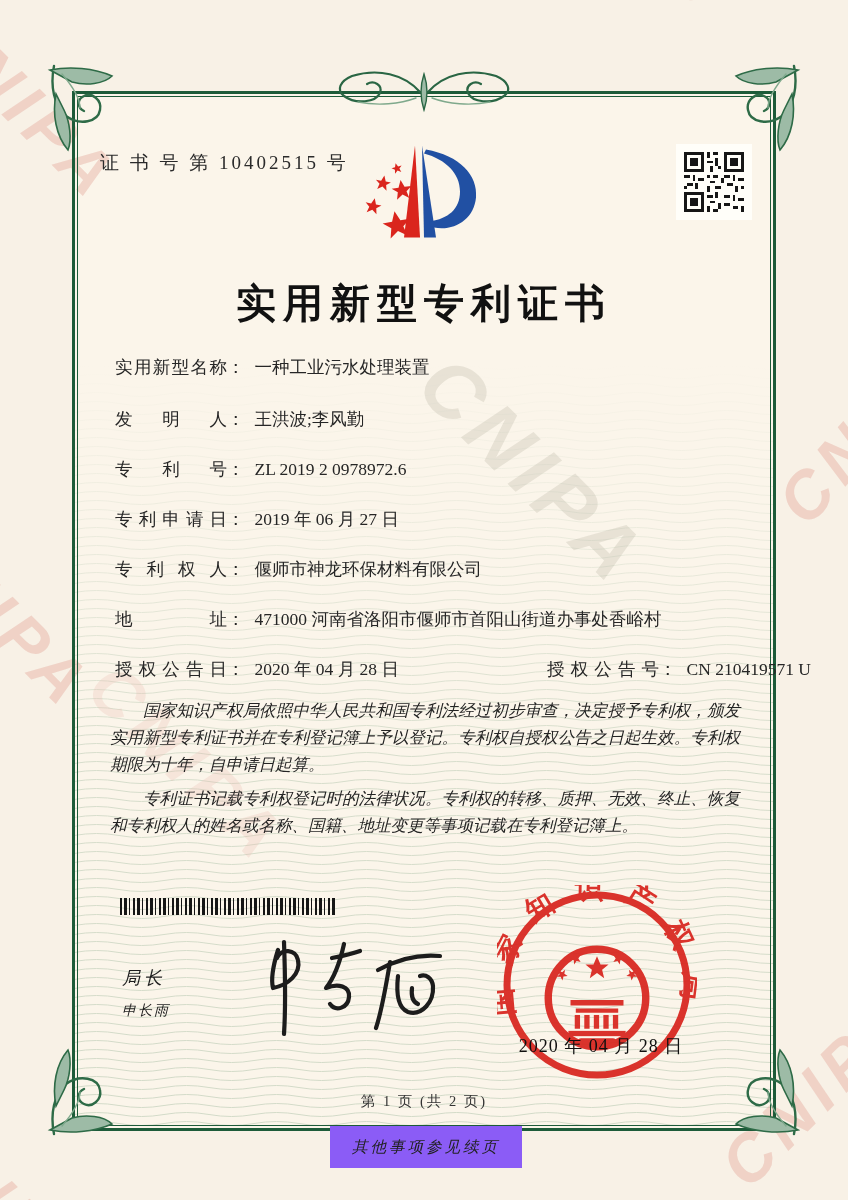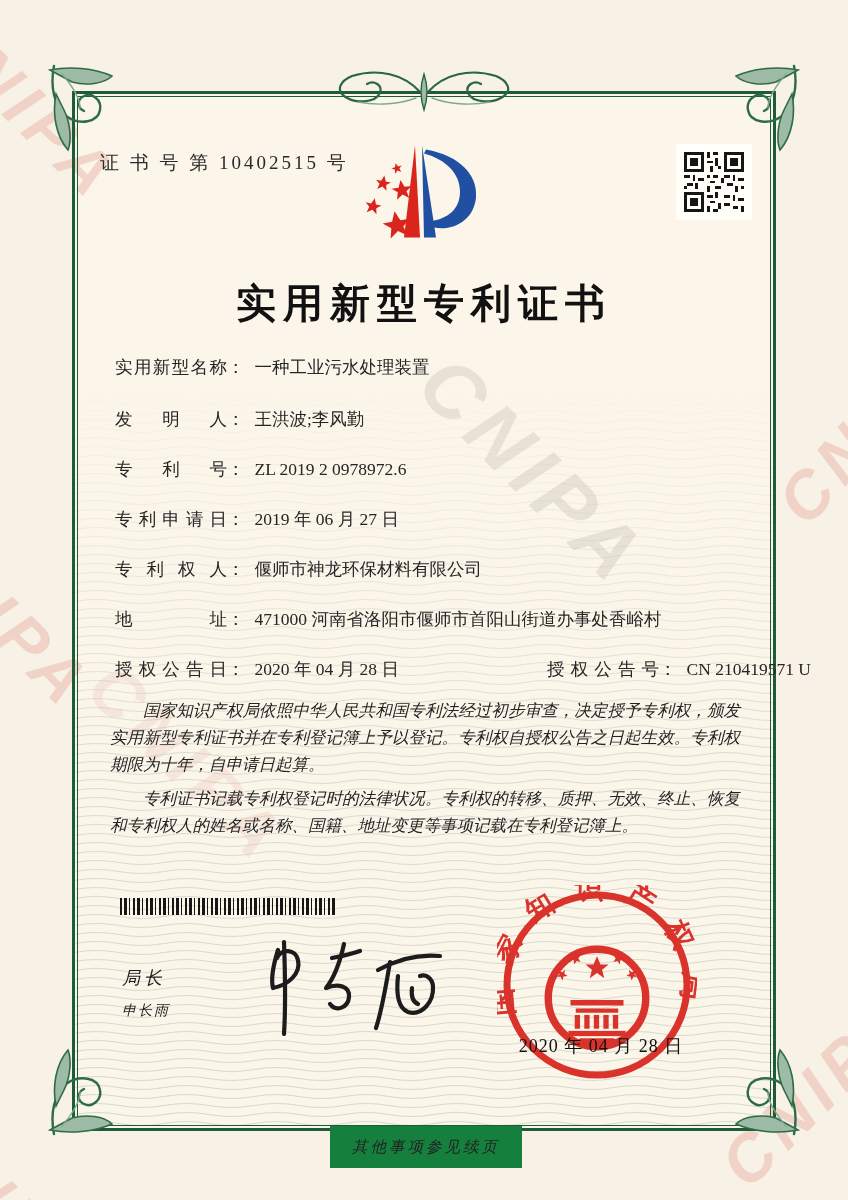--- a/index.html
+++ b/index.html
@@ -42,21 +42,21 @@
   .body-text p{margin:7px;text-indent:2em;}
   .barcode{left:120px;top:898px;width:216px;height:17px;z-index:6;
     background:repeating-linear-gradient(90deg,#161616 0 2px,transparent 2px 4px,#161616 4px 7px,transparent 7px 9px,#161616 9px 10px,transparent 10px 13px);}
   .signer-title{left:122px;top:966px;font-size:18px;font-style:italic;letter-spacing:4px;z-index:6;color:#1d1d1d;}
   .signer-name{left:122px;top:1002px;font-size:14px;font-style:italic;letter-spacing:2px;z-index:6;color:#1d1d1d;}
   .signature{left:240px;top:936px;z-index:6;}
   .seal{left:497px;top:885px;z-index:7;opacity:.93;}
   .seal-date{left:517px;top:1034px;width:168px;text-align:center;font-size:18px;color:#101010;
              letter-spacing:1px;z-index:8;white-space:nowrap;}
   .page-footer{left:0;top:1092px;width:848px;text-align:center;font-size:14.5px;letter-spacing:2px;z-index:6;color:#333;}
-  .note-box{left:330px;top:1126px;width:192px;height:42px;background:#15803d;z-index:6;
+  .note-box{left:330px;top:1126px;width:192px;height:42px;background:#8b5cf6;z-index:6;
             display:flex;align-items:center;justify-content:center;font-size:15.5px;
             letter-spacing:3px;font-style:italic;color:#222;}
 </style>
 </head>
 <body>
 
 <div class="page">
 
   <svg width="0" height="0" style="position:absolute">
     <defs>
@@ -228,15 +228,16 @@
       <rect x="29" y="66" width="5" height="13"></rect>
         <rect x="38" y="66" width="5" height="13"></rect>
       <rect x="47" y="66" width="5" height="13"></rect>
         <rect x="56" y="66" width="5" height="13"></rect>
       <rect x="65" y="66" width="5" height="13"></rect>
       <rect x="23" y="81" width="54" height="5"></rect>
     </g>
   </svg>
   <div class="abs seal-date">2020 年 04 月 28 日</div>
 
+  <div class="abs page-footer">第 1 页 (共 2 页)</div>
   <div class="abs note-box">其他事项参见续页</div>
 
 </div>
 
 </body></html>

